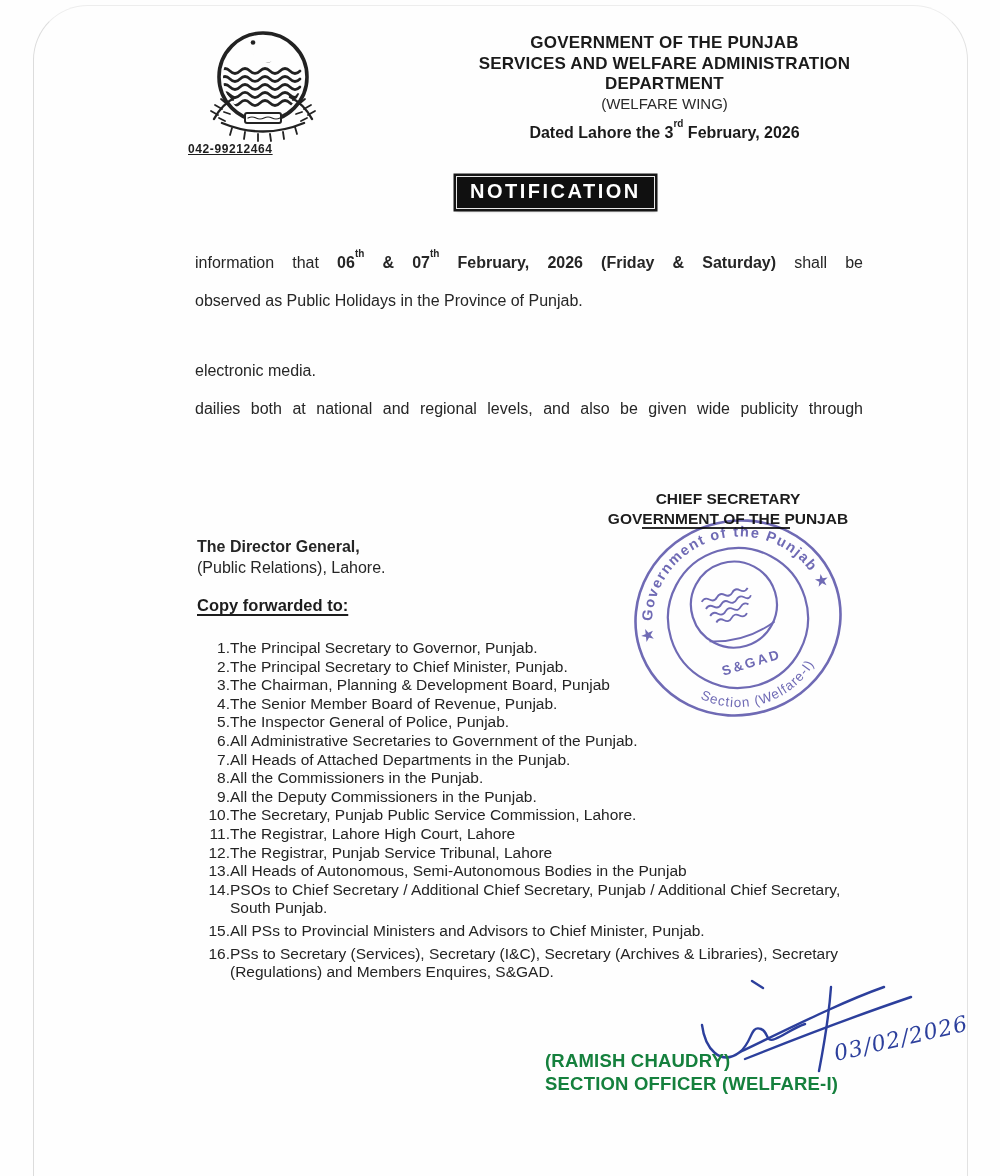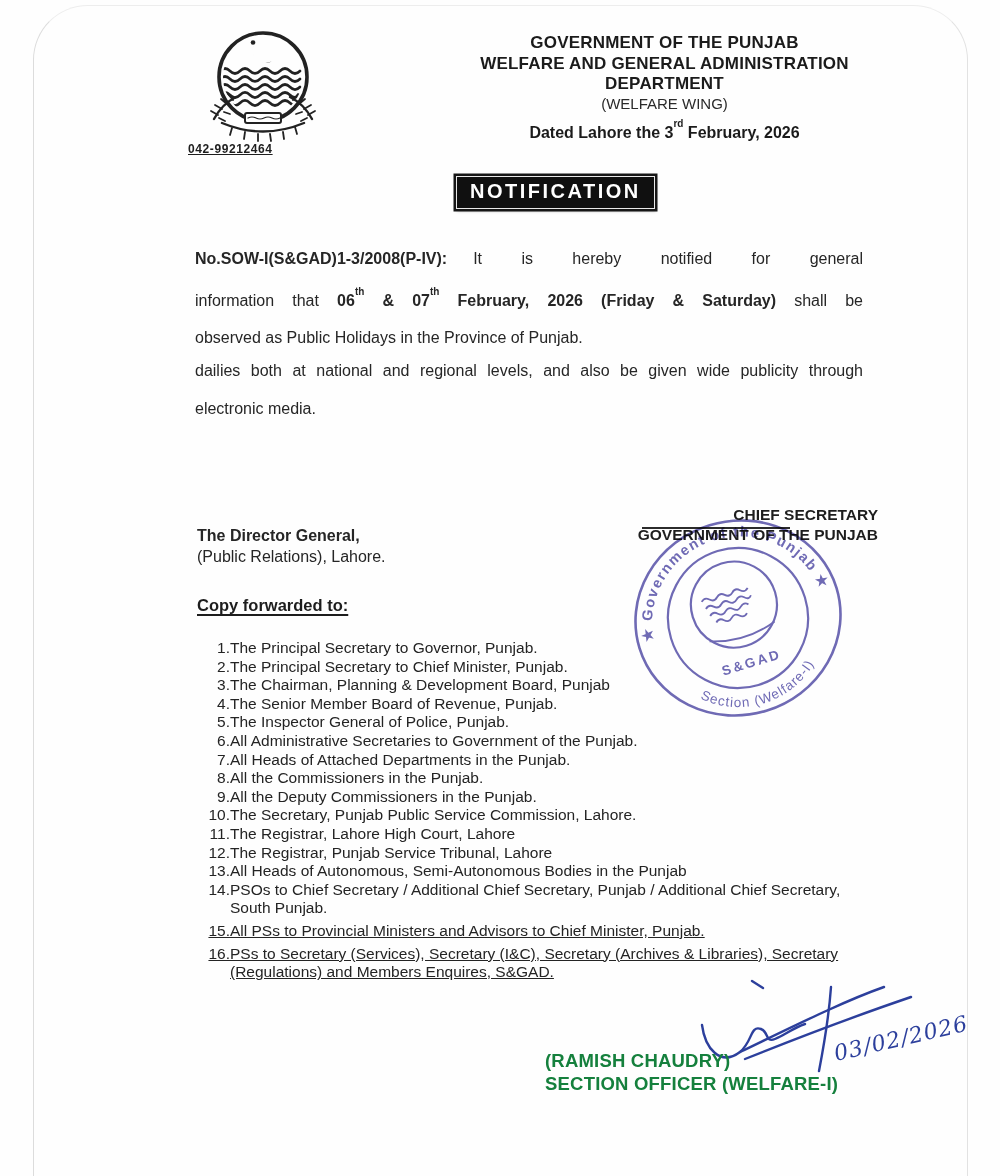--- a/index.html
+++ b/index.html
@@ -36,35 +36,35 @@
   .p1 { top:240px; }
   .p2 { top:352px; }
   .pline { line-height:37.5px; text-align:justify; text-align-last:justify; white-space:normal; }
   .pline.last { text-align:left; text-align-last:left; }
   .pref { font-weight:bold; }
   .gap1 { display:inline-block; width:26px; }
   .gap2 { display:inline-block; width:58px; }
   .bold { font-weight:bold; }
 
   
-  .chief { left:578px; top:489px; width:300px; text-align:right; font-weight:bold;
-           font-size:15.5px; line-height:19.5px; color:#1d1d1d;margin-top:16px; }
+  .chief { left:578px; top:489px; width:300px; text-align:center; font-weight:bold;
+           font-size:15.5px; line-height:19.5px; color:#1d1d1d; }
   .chief-underline { left:642px; top:527px; width:148px; height:2px; background:#2b2b2b; }
-  .addressee { left:197px; top:525px; font-size:16px; line-height:21px; color:#262626; }
+  .addressee { left:197px; top:536px; font-size:16px; line-height:21px; color:#262626; }
   .addressee .l1 { font-weight:bold; }
 
   .copy-heading { left:197px; top:596px; font-size:16.5px; font-weight:bold;
                   text-decoration:underline; text-underline-offset:3px; text-decoration-thickness:1.5px; color:#1d1d1d; }
 
   
   .copy-list { left:203px; top:639px; width:700px; font-size:15.5px; color:#242424; }
   .li { display:flex; line-height:18.6px; }
   .li .num { width:27px; text-align:right; flex:0 0 27px; }
   .li .txt { width:640px; }
-  .li.sp { margin-top:4px;text-decoration:underline; }
+  .li.sp { margin-top:4px; }
 
   
   .stamp { left:622px; top:512px; width:232px; height:212px; opacity:.82; mix-blend-mode:multiply; }
 
   
   .sig-svg { left:612px; top:973px; width:385px; height:118px; }
   .sig-name { left:545px; top:1050px; width:420px; text-align:left; font-weight:bold;
               font-size:18.5px; line-height:22.5px; color:#15803d; letter-spacing:.2px; }
 </style>
 </head>
@@ -101,37 +101,36 @@
         <path d="M28,89 l-7,-4 M32,83 l-7,-4 M37,78 l-6,-5 M43,74 l-5,-6 M29,92 l6,3 M34,86 l6,2" stroke-width="1.8"></path>
         <path d="M118,89 l7,-4 M114,83 l7,-4 M109,78 l6,-5 M103,74 l5,-6 M117,92 l-6,3 M112,86 l-6,2" stroke-width="1.8"></path>
         <path d="M42,102 l-2,7 M55,106 l-1,7 M68,108 l0,7 M80,108 l1,7 M93,106 l1,7 M105,101 l2,7" stroke-width="1.8"></path>
       </g>
     </g>
   </svg>
   <div class="abs phone">042-99212464</div>
 
   <div class="abs head-block">
     <div class="dept">GOVERNMENT OF THE PUNJAB</div>
-    <div class="dept">WELFARE AND GENERAL ADMINISTRATION</div>
+    <div class="dept">SERVICES AND WELFARE ADMINISTRATION</div>
     <div class="dept">DEPARTMENT</div>
     <div class="wing">(WELFARE WING)</div>
     <div class="dated"><span>Dated Lahore the 3</span><sup class="small">rd</sup><span> February, 2026</span></div>
   </div>
 
   <div class="abs title-box">NOTIFICATION</div>
 
   <div class="abs para p1">
-    <div class="pline"><span class="pref">No.SOW-I(S&amp;GAD)1-3/2008(P-IV):</span><span class="gap1"></span><span>It is hereby notified for general</span></div>
     <div class="pline"><span>information that </span><span class="bold">06</span><sup class="small">th</sup><span class="bold"> &amp; 07</span><sup class="small">th</sup><span class="bold"> February, 2026 (Friday &amp; Saturday)</span><span> shall be</span></div>
     <div class="pline last">observed as Public Holidays in the Province of Punjab.</div>
   </div>
 
   <div class="abs para p2">
+    <div class="pline last">electronic media.</div>
     <div class="pline">dailies both at national and regional levels, and also be given wide publicity through</div>
-    <div class="pline last">electronic media.</div>
   </div>
 
   <div class="abs chief">
     <div>CHIEF SECRETARY</div>
     <div>GOVERNMENT OF THE PUNJAB</div>
   </div>
   <div class="abs chief-underline"></div>
 
   <div class="abs addressee">
     <div class="l1">The Director General,</div>

